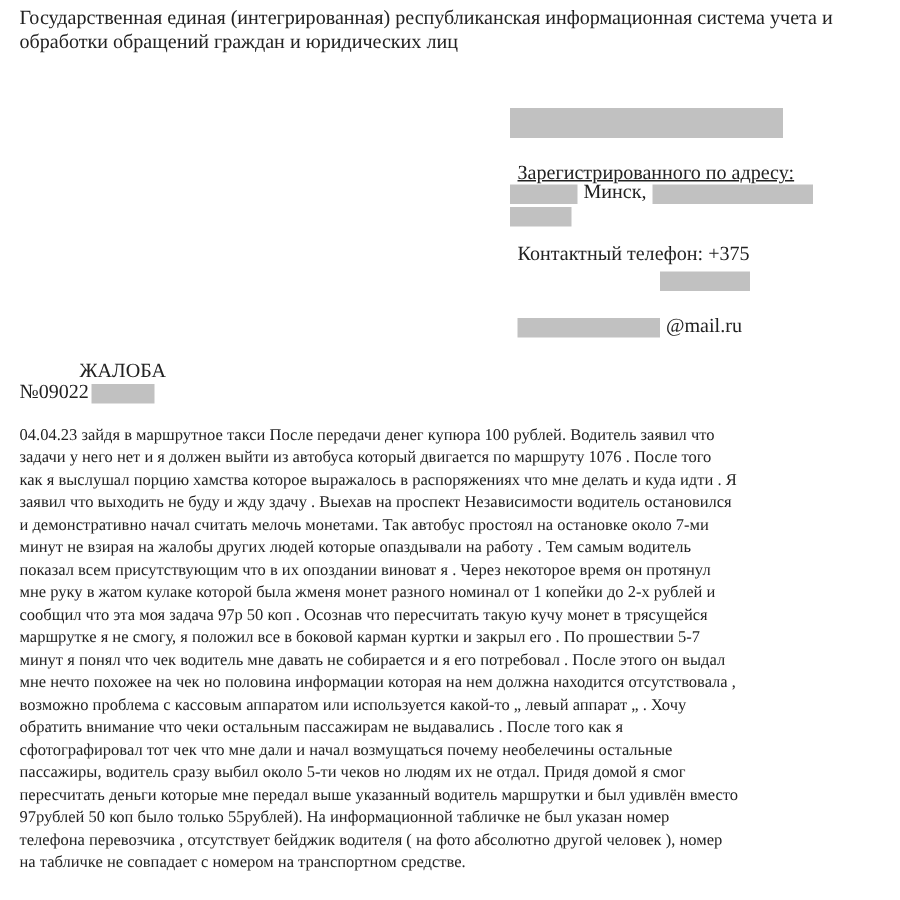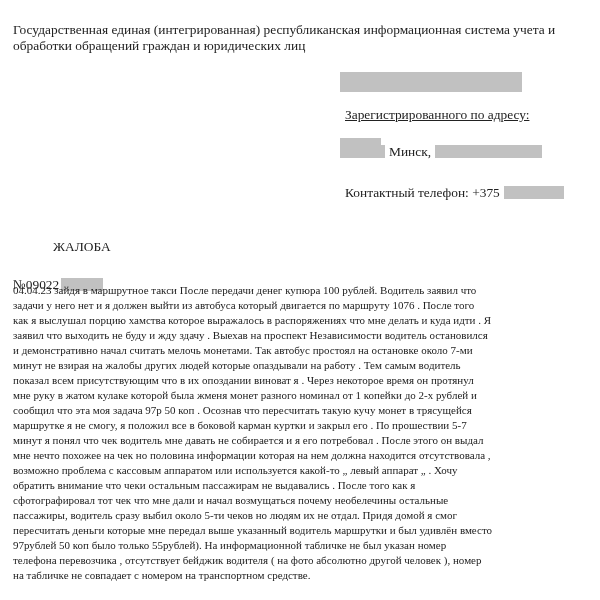--- a/index.html
+++ b/index.html
@@ -18,28 +18,26 @@
   }
   .abs { position: absolute; }
   .hdr {
     font-size: 13.4px;
     line-height: 15.6px;
   }
   .sys-title {
     left: 13px;
     top: 4px;
     width: 580px;
-    margin-top: 18px;
   }
   .row {
     display: flex;
-    align-items: center;
+    align-items: flex-end;
     gap: 4px;
     white-space: nowrap;
-    margin-top: 24px;
   }
   .redact {
     display: inline-block;
     background: #c1c1c1; 
   }
   .body-text {
     left: 13px;
     top: 283px;
     width: 585px;
     font-size: 11px;
@@ -60,26 +58,30 @@
   <div class="abs hdr" style="left:345px; top:107px;text-decoration:underline;">Зарегистрированного по адресу:</div>
 
   <div class="abs hdr row" style="left:340px; top:120px;">
     <span class="redact" style="width: 45px; height: 13px; background: rgb(193, 193, 193);"></span>
     <span>Минск,</span>
     <span class="redact" style="width: 107px; height: 13px; background: rgb(193, 193, 193);"></span>
   </div>
 
   <div class="abs redact" style="left: 340px; top: 138px; width: 41px; height: 13px; background: rgb(193, 193, 193);"></div>
 
-  <div class="abs hdr row" style="left:345px; top:161px;">
+  <div class="abs hdr row" style="left:345px; top:161px;flex-direction:column;">
     <span>Контактный телефон: +375</span>
     <span class="redact" style="width: 60px; height: 13px; background: rgb(193, 193, 193);"></span>
   </div>
 
 
+  <div class="abs hdr row" style="left:345px; top:209px;">
+    <span class="redact" style="width: 95px; height: 13px; background: rgb(193, 193, 193);"></span>
+    <span>@mail.ru</span>
+  </div>
 
   <div class="abs hdr" style="left:13px; top:239px;margin-left:40px;">ЖАЛОБА</div>
 
   <div class="abs hdr row" style="left:13px; top:253px;">
     <span>№09022</span>
     <span class="redact" style="width: 42px; height: 13px; margin-left: -2px; background: rgb(193, 193, 193);"></span>
   </div>
 
   <div class="abs body-text">04.04.23 зайдя в маршрутное такси После передачи денег купюра 100 рублей. Водитель заявил что
 задачи у него нет и я должен выйти из автобуса который двигается по маршруту 1076 . После того

